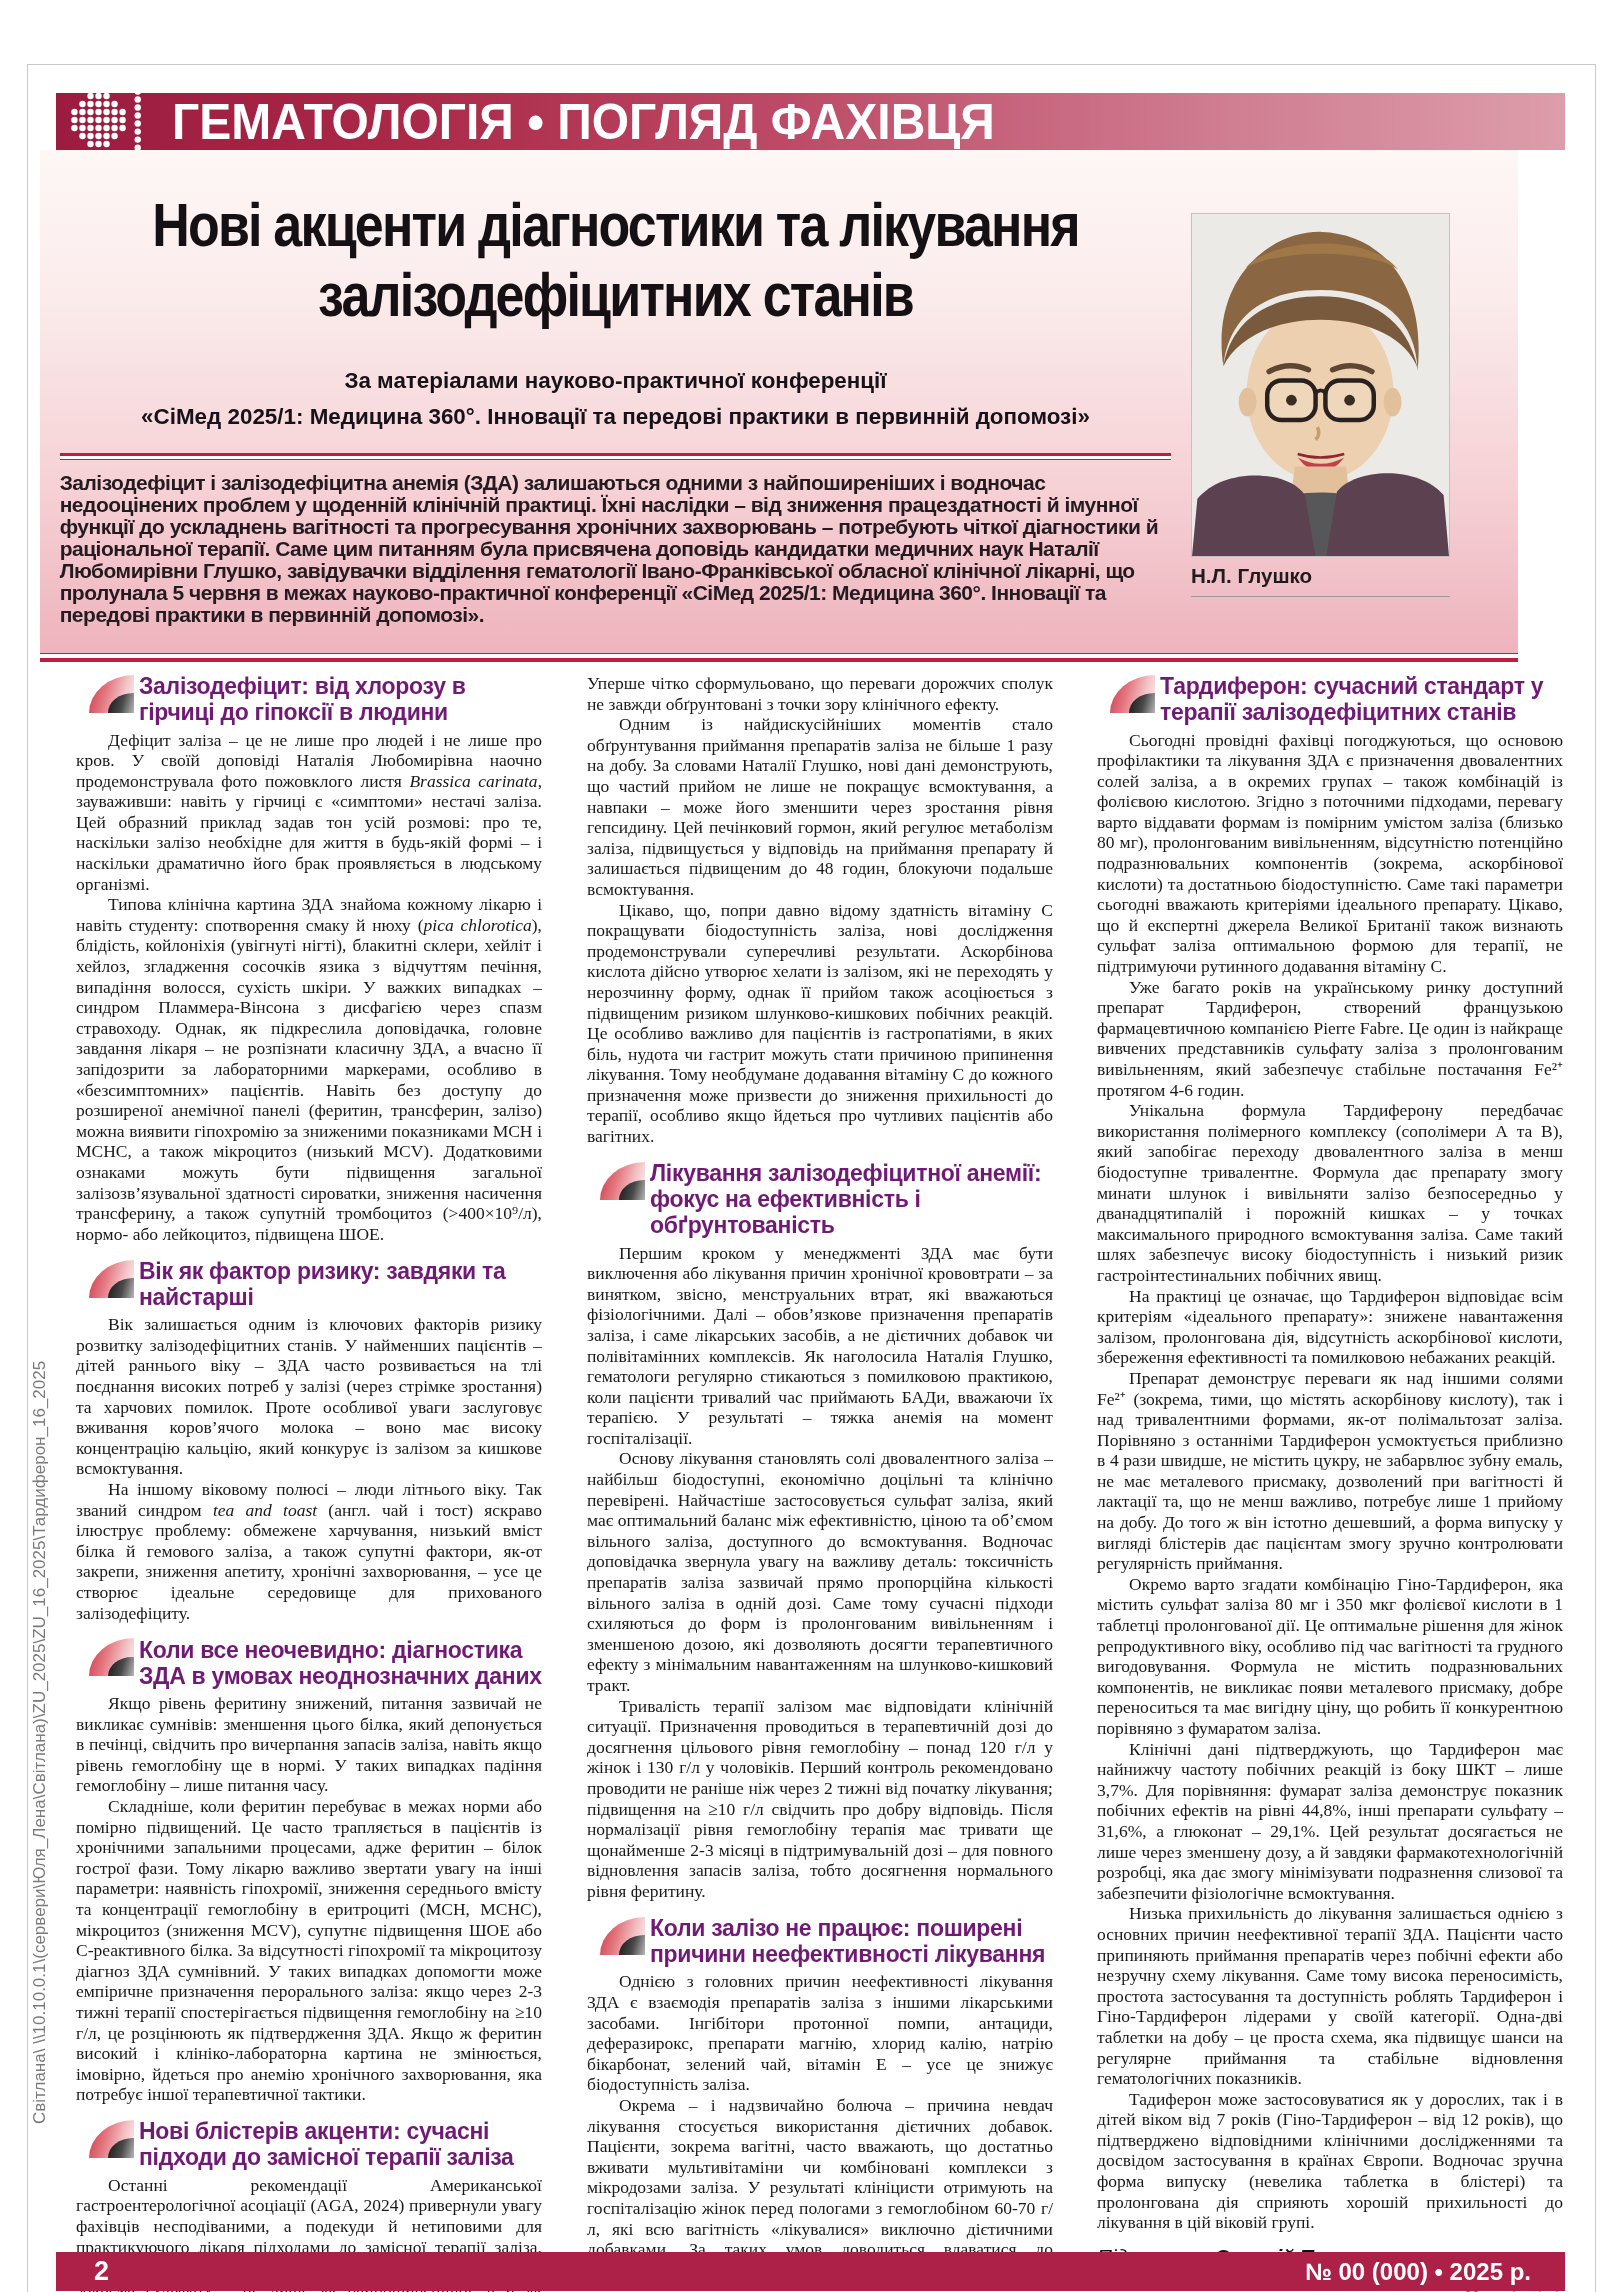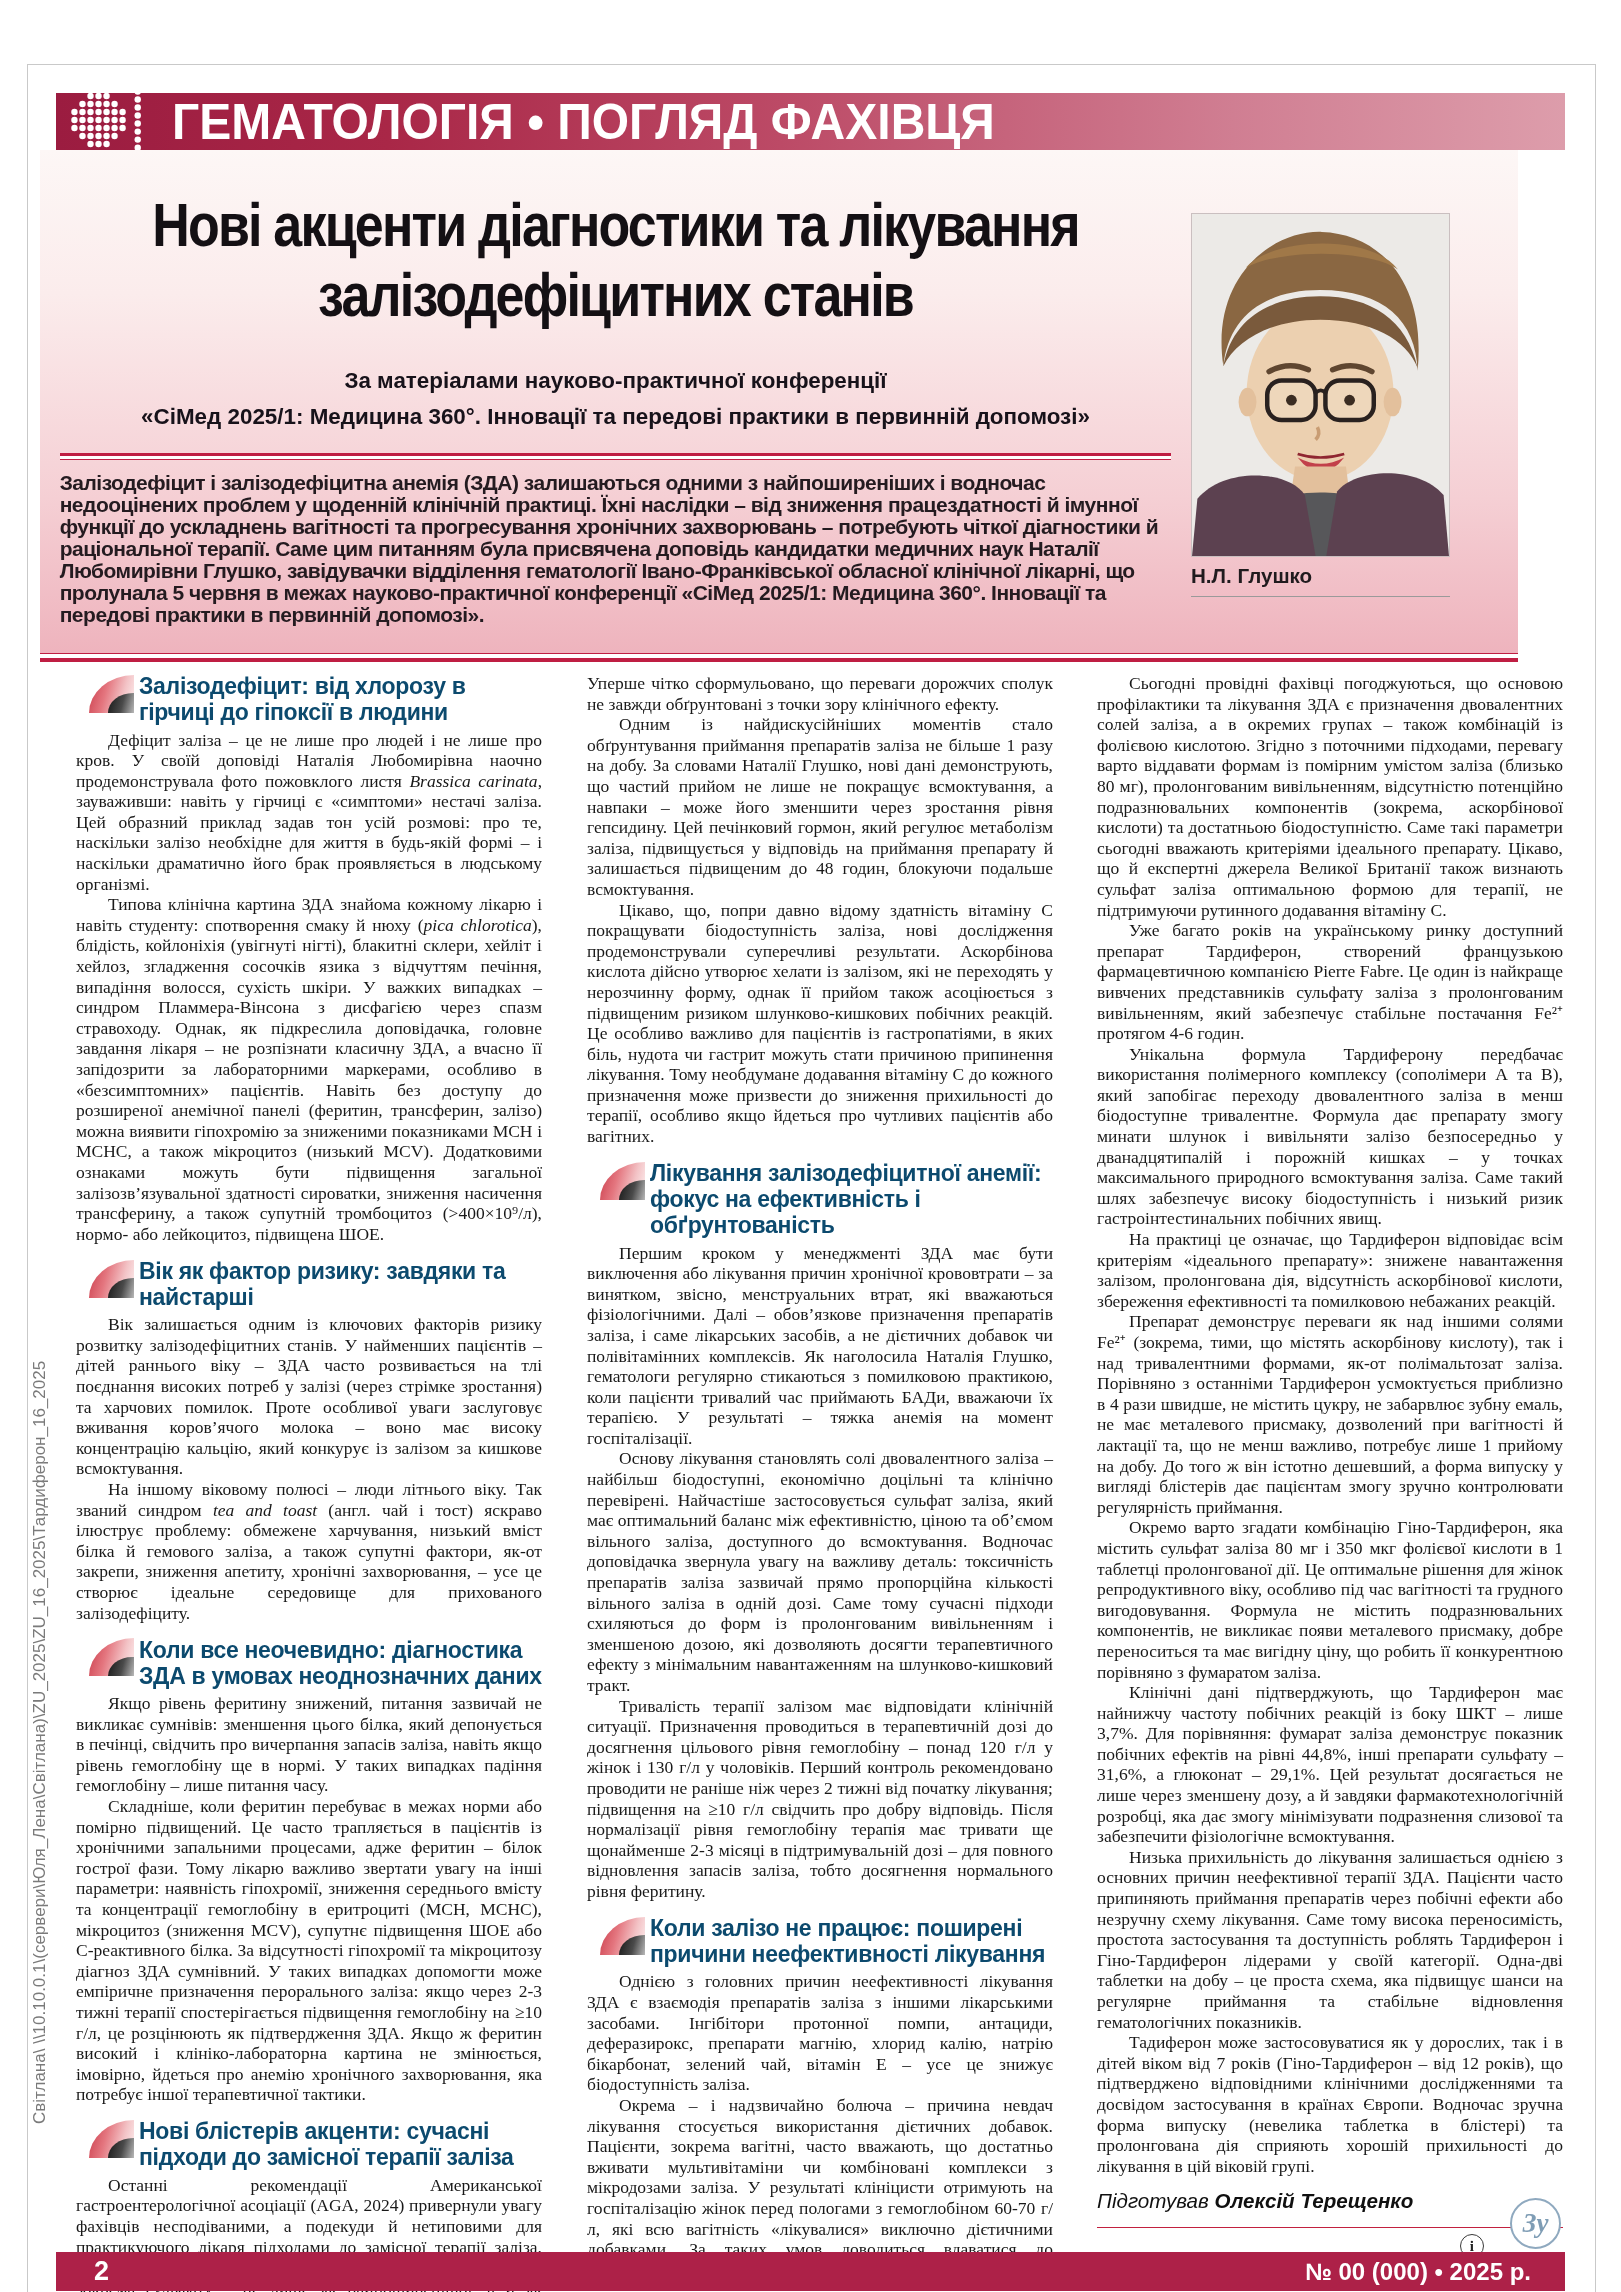--- a/index.html
+++ b/index.html
@@ -45,21 +45,21 @@
 
   
   .column { position:absolute; top:636px; width:466px; font-size:17.5px; line-height:20.6px;
             text-align:justify; color:#191919; }
   .col1 { left:76px; }  .col2 { left:587px; }  .col3 { left:1097px; }
   .column > :first-child { margin-top:0; }
   .body-para { margin:0; text-indent:32px; }
   .body-para.noindent { text-indent:0; }
   .sec-head { position:relative; padding-left:63px; margin:13.4px 0 4.5px;
               font-family:"Liberation Sans", sans-serif; font-weight:bold; font-size:23px;
-              line-height:26px; letter-spacing:-0.3px; color:#0c4a6e; text-align:left; }
+              line-height:26px; letter-spacing:-0.3px; color:#701a75; text-align:left; }
   .sec-icon { position:absolute; left:12.5px; top:1.8px; width:45px; height:38px; }
   .sec-icon .big { position:absolute; left:0; top:0; width:100%; height:100%;
               border-radius:100% 0 0 0;
               background:linear-gradient(105deg,#c93a49 0%,#e4767f 38%,#f3c3c6 72%,#fdf1f1 100%); }
   .sec-icon .small { position:absolute; right:0; bottom:0; width:56%; height:52%;
               border-radius:100% 0 0 0;
               background:linear-gradient(105deg,#151515 0%,#4a4a4a 55%,#b9b9b9 100%); }
 
   
   .sig-block { position:relative; margin-top:14.3px; height:77px; text-align:left; }
@@ -223,20 +223,24 @@
       <p class="body-para">Основу лікування становлять солі двовалентного заліза – найбільш біодоступні, економічно доцільні та клінічно перевірені. Найчастіше застосовується сульфат заліза, який має оптимальний баланс між ефективністю, ціною та об’ємом вільного заліза, доступного до всмоктування. Водночас доповідачка звернула увагу на важливу деталь: токсичність препаратів заліза зазвичай прямо пропорційна кількості вільного заліза в одній дозі. Саме тому сучасні підходи схиляються до форм із пролонгованим вивільненням і зменшеною дозою, які дозволяють досягти терапевтичного ефекту з мінімальним навантаженням на шлунково-кишковий тракт.</p>
       <p class="body-para">Тривалість терапії залізом має відповідати клінічній ситуації. Призначення проводиться в терапевтичній дозі до досягнення цільового рівня гемоглобіну – понад 120 г/л у жінок і 130 г/л у чоловіків. Перший контроль рекомендовано проводити не раніше ніж через 2 тижні від початку лікування; підвищення на ≥10 г/л свідчить про добру відповідь. Після нормалізації рівня гемоглобіну терапія має тривати ще щонайменше 2-3 місяці в підтримувальній дозі – для повного відновлення запасів заліза, тобто досягнення нормального рівня феритину.</p>
       <div class="sec-head"><span class="sec-icon">
           <span class="big"></span>
           <span class="small"></span>
         </span><span>Коли залізо не працює: поширені причини неефективності лікування</span></div>
       <p class="body-para">Однією з головних причин неефективності лікування ЗДА є взаємодія препаратів заліза з іншими лікарськими засобами. Інгібітори протонної помпи, антациди, деферазирокс, препарати магнію, хлорид калію, натрію бікарбонат, зелений чай, вітамін E – усе це знижує біодоступність заліза.</p>
       <p class="body-para">Окрема – і надзвичайно болюча – причина невдач лікування стосується використання дієтичних добавок. Пацієнти, зокрема вагітні, часто вважають, що достатньо вживати мультивітаміни чи комбіновані комплекси з мікродозами заліза. У результаті клініцисти отримують на госпіталізацію жінок перед пологами з гемоглобіном 60-70 г/л, які всю вагітність «лікувалися» виключно дієтичними добавками. За таких умов доводиться вдаватися до інтенсивної терапії, якої можна було б легко запобігти.</p>
     </div>
   <div class="column col3">
+  <div class="sec-head"><span class="sec-icon">
+          <span class="big"></span>
+          <span class="small"></span>
+        </span><span>Тардиферон: сучасний стандарт у терапії залізодефіцитних станів</span></div>
       <p class="body-para">Сьогодні провідні фахівці погоджуються, що основою профілактики та лікування ЗДА є призначення двовалентних солей заліза, а в окремих групах – також комбінацій із фолієвою кислотою. Згідно з поточними підходами, перевагу варто віддавати формам із помірним умістом заліза (близько 80 мг), пролонгованим вивільненням, відсутністю потенційно подразнювальних компонентів (зокрема, аскорбінової кислоти) та достатньою біодоступністю. Саме такі параметри сьогодні вважають критеріями ідеального препарату. Цікаво, що й експертні джерела Великої Британії також визнають сульфат заліза оптимальною формою для терапії, не підтримуючи рутинного додавання вітаміну C.</p>
       <p class="body-para">Уже багато років на українському ринку доступний препарат Тардиферон, створений французькою фармацевтичною компанією Pierre Fabre. Це один із найкраще вивчених представників сульфату заліза з пролонгованим вивільненням, який забезпечує стабільне постачання Fe²⁺ протягом 4-6 годин.</p>
       <p class="body-para">Унікальна формула Тардиферону передбачає використання полімерного комплексу (сополімери А та В), який запобігає переходу двовалентного заліза в менш біодоступне тривалентне. Формула дає препарату змогу минати шлунок і вивільняти залізо безпосередньо у дванадцятипалій і порожній кишках – у точках максимального природного всмоктування заліза. Саме такий шлях забезпечує високу біодоступність і низький ризик гастроінтестинальних побічних явищ.</p>
       <p class="body-para">На практиці це означає, що Тардиферон відповідає всім критеріям «ідеального препарату»: знижене навантаження залізом, пролонгована дія, відсутність аскорбінової кислоти, збереження ефективності та помилковою небажаних реакцій.</p>
       <p class="body-para">Препарат демонструє переваги як над іншими солями Fe²⁺ (зокрема, тими, що містять аскорбінову кислоту), так і над тривалентними формами, як-от полімальтозат заліза. Порівняно з останніми Тардиферон усмоктується приблизно в 4 рази швидше, не містить цукру, не забарвлює зубну емаль, не має металевого присмаку, дозволений при вагітності й лактації та, що не менш важливо, потребує лише 1 прийому на добу. До того ж він істотно дешевший, а форма випуску у вигляді блістерів дає пацієнтам змогу зручно контролювати регулярність приймання.</p>
       <p class="body-para">Окремо варто згадати комбінацію Гіно-Тардиферон, яка містить сульфат заліза 80 мг і 350 мкг фолієвої кислоти в 1 таблетці пролонгованої дії. Це оптимальне рішення для жінок репродуктивного віку, особливо під час вагітності та грудного вигодовування. Формула не містить подразнювальних компонентів, не викликає появи металевого присмаку, добре переноситься та має вигідну ціну, що робить її конкурентною порівняно з фумаратом заліза.</p>
       <p class="body-para">Клінічні дані підтверджують, що Тардиферон має найнижчу частоту побічних реакцій із боку ШКТ – лише 3,7%. Для порівняння: фумарат заліза демонструє показник побічних ефектів на рівні 44,8%, інші препарати сульфату – 31,6%, а глюконат – 29,1%. Цей результат досягається не лише через зменшену дозу, а й завдяки фармакотехнологічній розробці, яка дає змогу мінімізувати подразнення слизової та забезпечити фізіологічне всмоктування.</p>
       <p class="body-para">Низька прихильність до лікування залишається однією з основних причин неефективної терапії ЗДА. Пацієнти часто припиняють приймання препаратів через побічні ефекти або незручну схему лікування. Саме тому висока переносимість, простота застосування та доступність роблять Тардиферон і Гіно-Тардиферон лідерами у своїй категорії. Одна-дві таблетки на добу – це проста схема, яка підвищує шанси на регулярне приймання та стабільне відновлення гематологічних показників.</p>
       <p class="body-para">Тадиферон може застосовуватися як у дорослих, так і в дітей віком від 7 років (Гіно-Тардиферон – від 12 років), що підтверджено відповідними клінічними дослідженнями та досвідом застосування в країнах Європи. Водночас зручна форма випуску (невелика таблетка в блістері) та пролонгована дія сприяють хорошій прихильності до лікування в цій віковій групі.</p>
       <div class="sig-block"><span class="sig-text"><span>Підготував </span><span class="name">Олексій Терещенко</span></span><div class="sig-rule"></div><div class="zu-logo">Зу</div><div class="info-icon">і</div></div>

